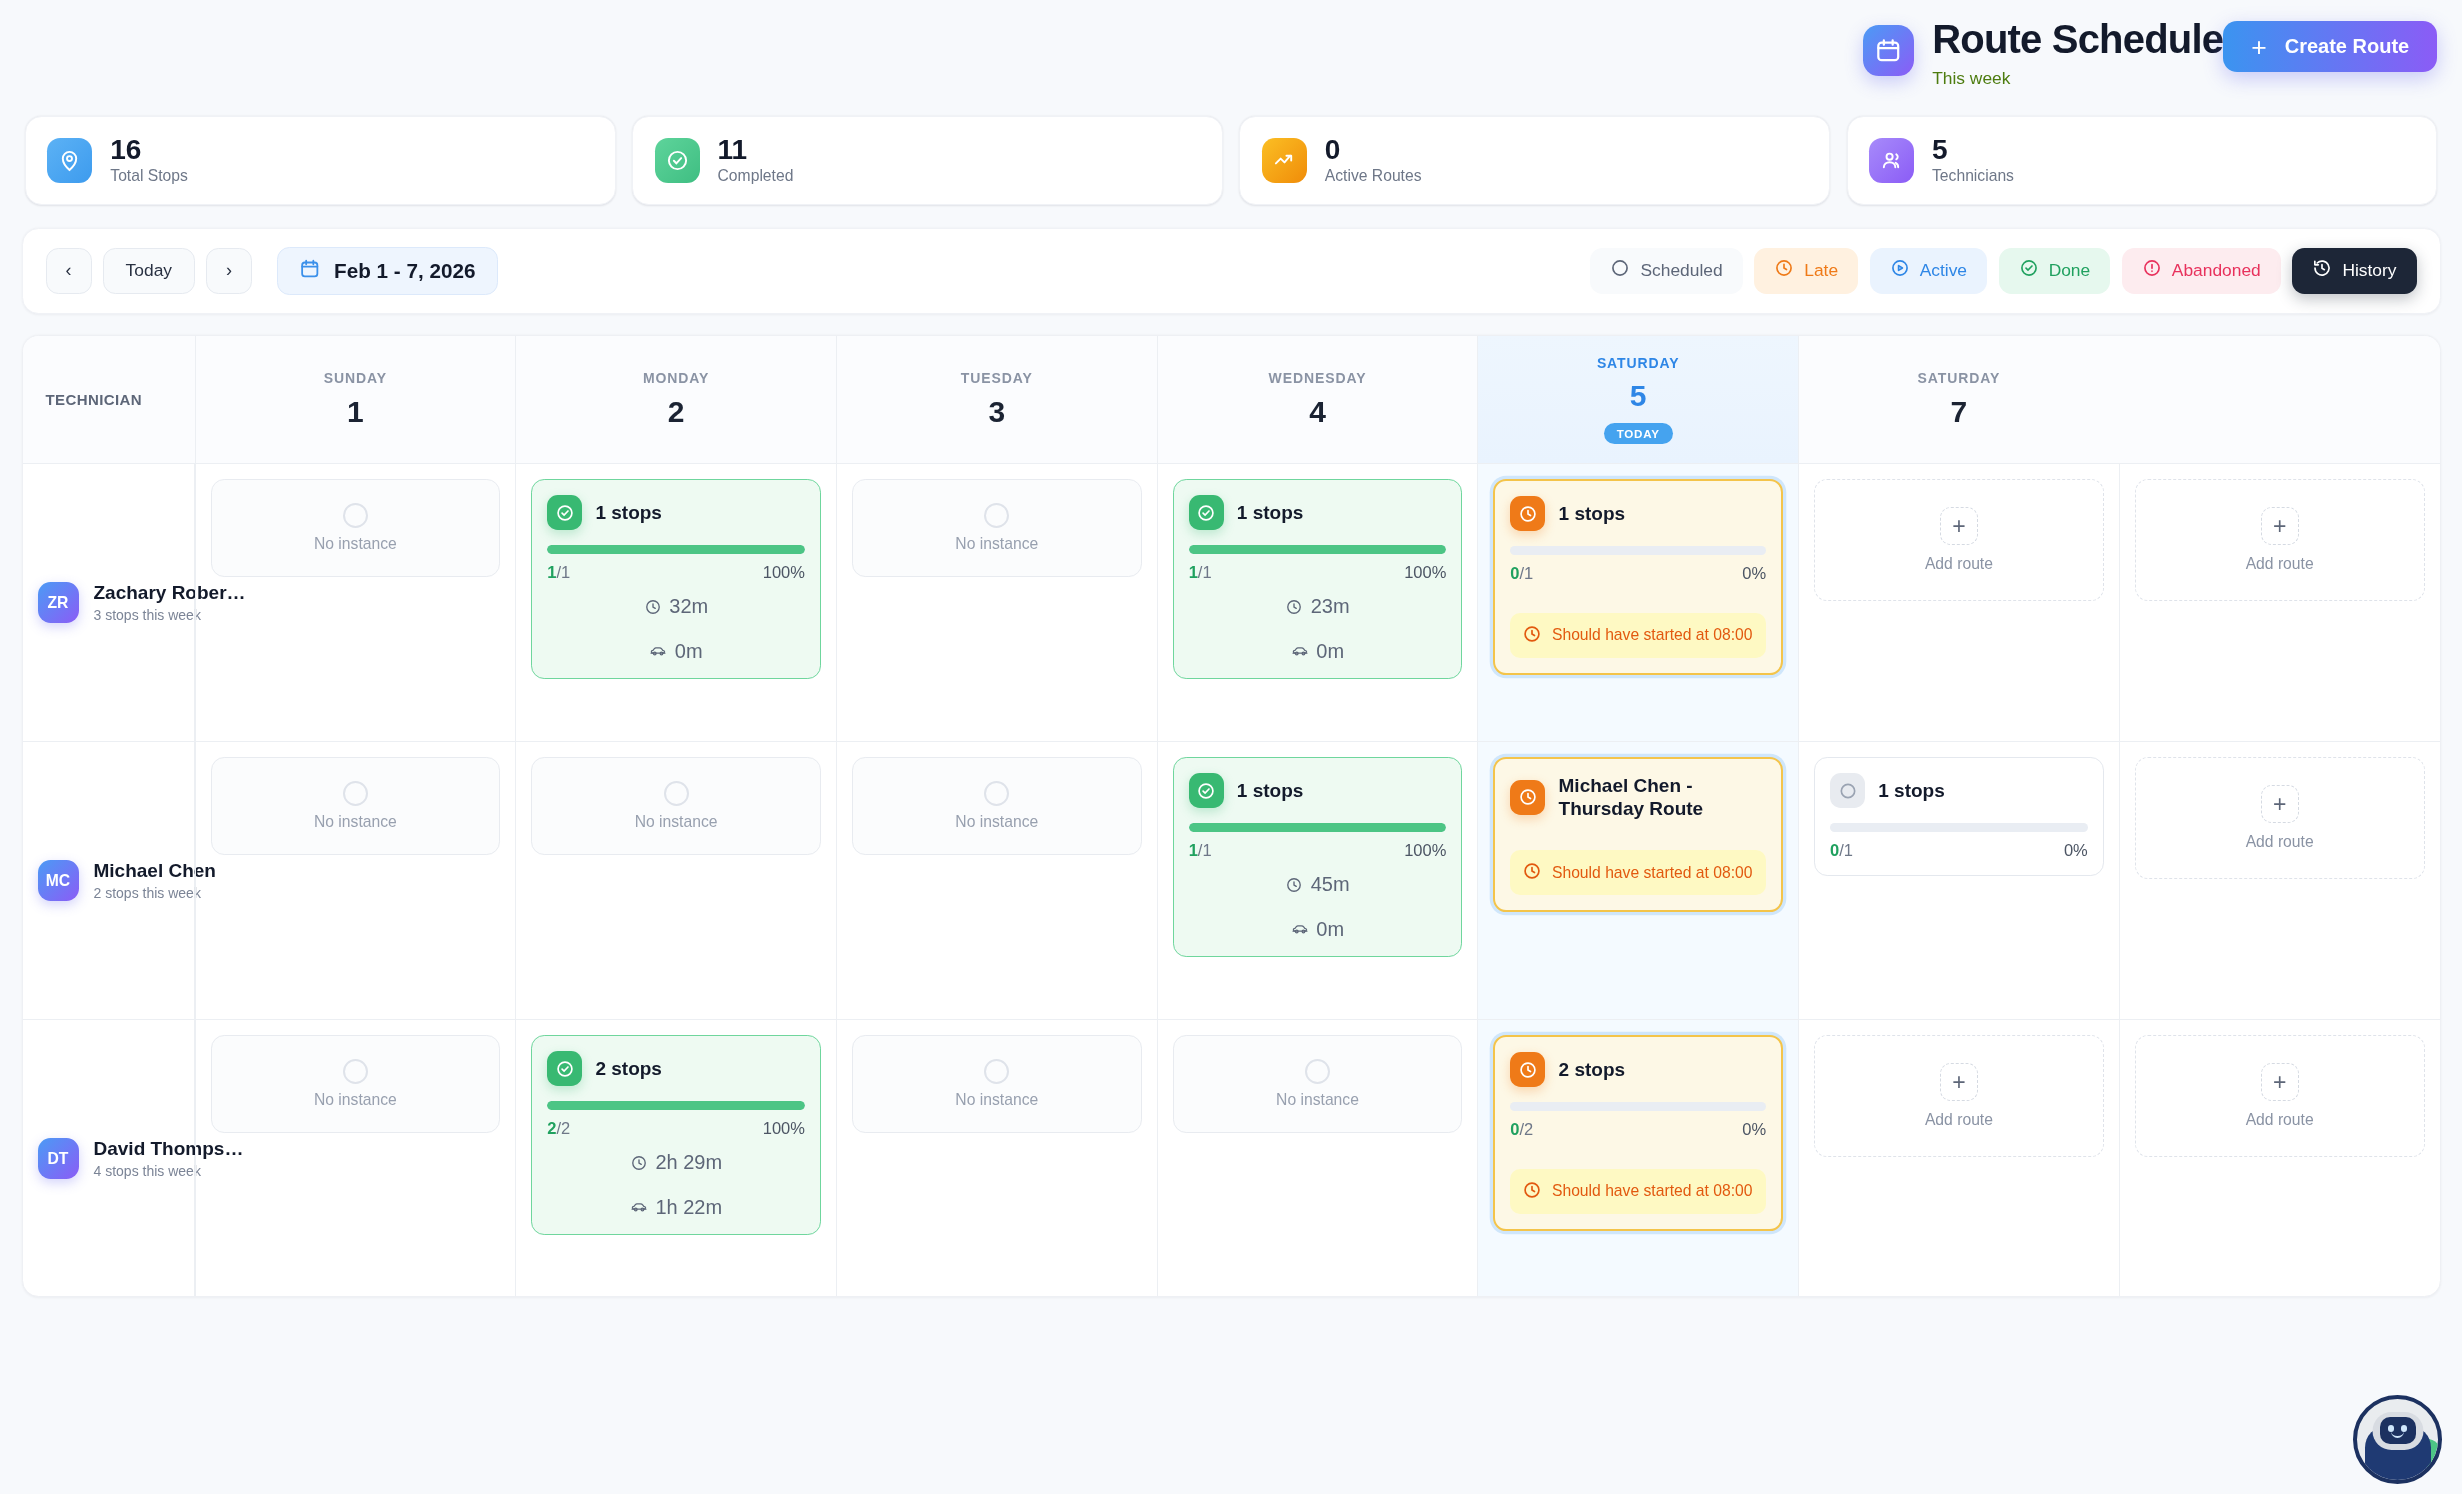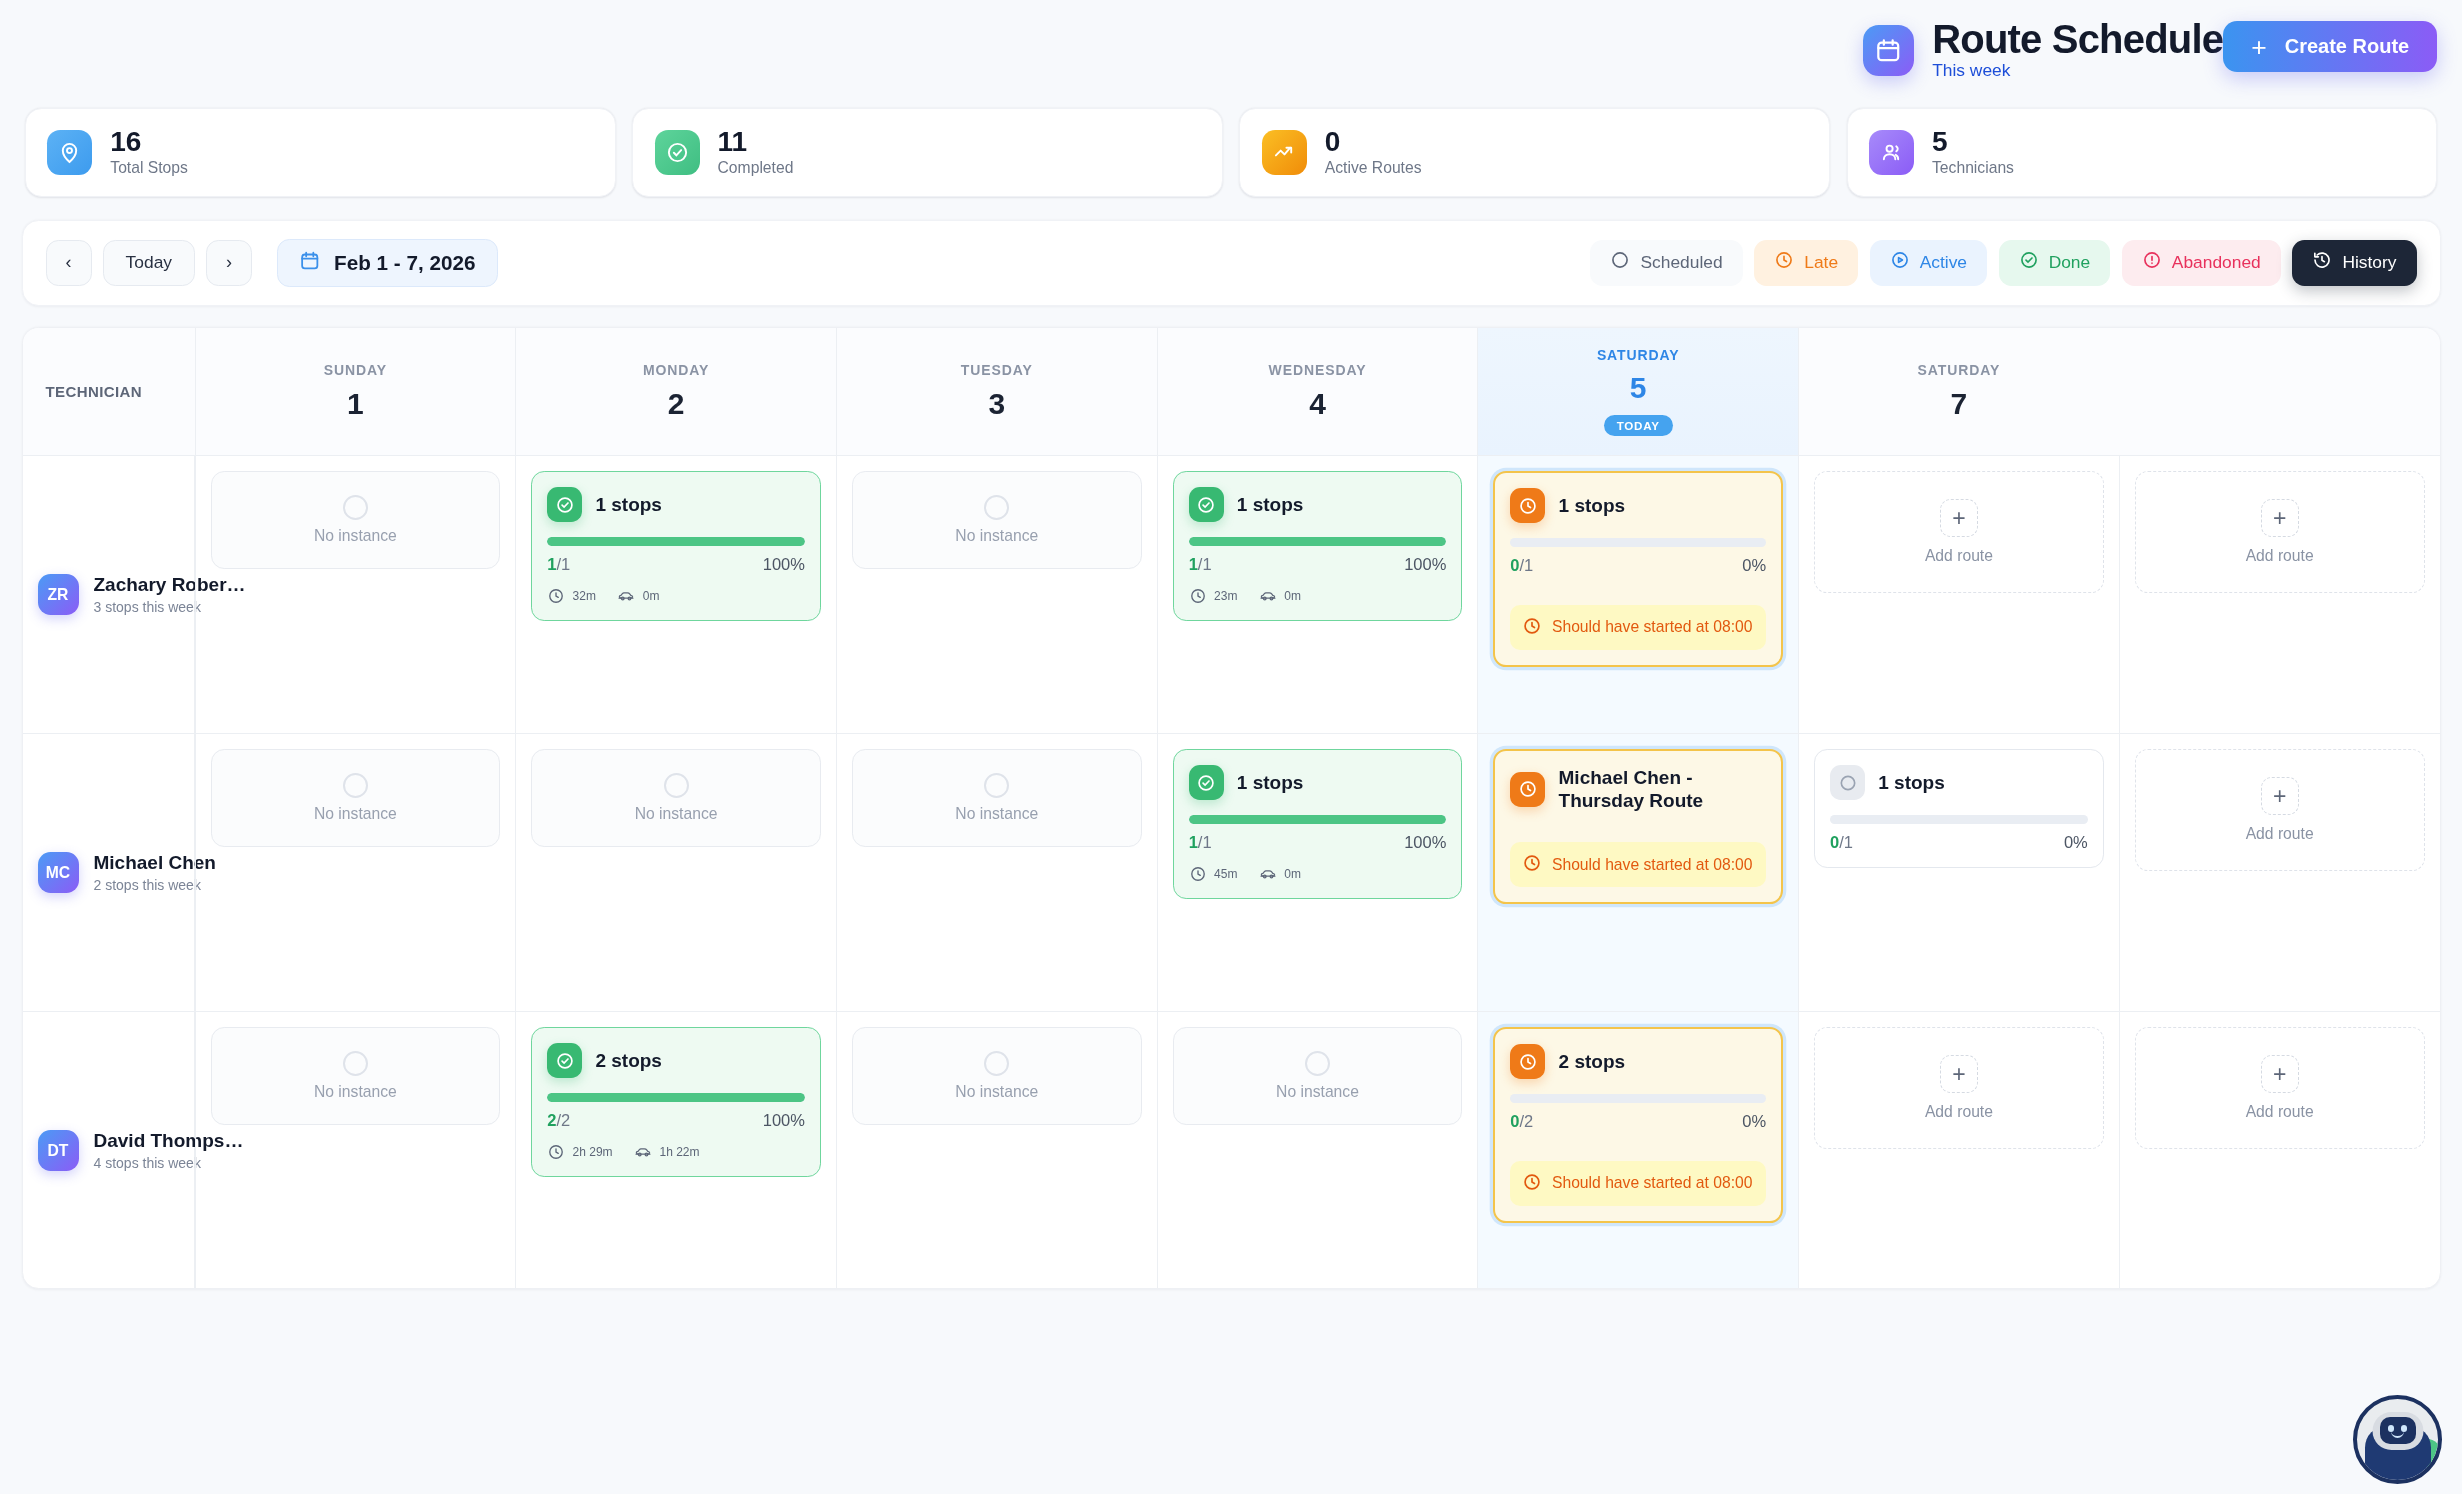--- a/index.html
+++ b/index.html
@@ -15,21 +15,21 @@
   .header { display: flex; align-items: flex-start; justify-content: flex-end; padding: 18px 3.3px 0 3.3px; }
   .header-left { display: flex; align-items: flex-start; gap: 18px; }
   .app-icon {
     width: 51px; height: 51px; border-radius: 15.7px; margin-top: 6.6px;
     background: linear-gradient(135deg, #4b9bf5 0%, #8b5cf6 100%);
     display: flex; align-items: center; justify-content: center;
     box-shadow: 0 6.6px 18px rgba(99,102,241,.30);
   }
   .app-icon svg { width: 26.5px; height: 26.5px; }
   .page-title { font-size: 40px; font-weight: 700; color: #131a2b; letter-spacing: -0.8px; line-height: 1.05; }
-  .page-sub { font-size: 17.4px; color: #1d4ed8; margin-top: 0; }
+  .page-sub { font-size: 17.4px; color: #4d7c0f; margin-top: 8px; }
   .create-btn {
     display: flex; align-items: center; gap: 18px;
     background: linear-gradient(90deg, #3b94f0 0%, #8b5cf6 100%);
     color: #fff; border: none; border-radius: 14px;
     padding: 0 28px; height: 51px; margin-top: 3.3px;
     font-size: 20px; font-weight: 600; cursor: pointer;
     box-shadow: 0 6.6px 20px rgba(99,102,241,.32);
     font-family: "Liberation Sans", sans-serif;
   }
   .create-btn .plus { font-size: 26.5px; font-weight: 400; line-height: 1; }
@@ -149,21 +149,21 @@
   .rc-ico.o { background: #ef7a18; box-shadow: 0 4.1px 10.8px rgba(239,122,24,.28); }
   .rc-ico.s { background: #e8ebf0; }
   .rc-title { font-size: 19px; font-weight: 700; color: #131a2b; line-height: 1.22; }
 
   .bar { height: 9px; border-radius: 5px; background: #e9edf3; margin-top: 15px; overflow: hidden; }
   .bar > i { display: block; height: 100%; border-radius: 5px; background: #4cc585; }
   .rc-nums { display: flex; justify-content: space-between; align-items: center; margin-top: 9px; font-size: 16.5px; }
   .rc-nums .frac .a { color: #20a15f; font-weight: 600; }
   .rc-nums .frac .b { color: #6e7788; }
   .rc-nums .pct { color: #4c5564; }
-  .rc-meta { display: flex; align-items: center; gap: 21.5px; margin-top: 13.2px; font-size: 12px; color: #5d6678; }
+  .rc-meta { display: flex; align-items: center; gap: 21.5px; margin-top: 13.2px; font-size: 20px; color: #5d6678; flex-direction: column; }
   .rc-meta span { display: flex; align-items: center; gap: 7.4px; }
   .rc-meta svg { width: 18px; height: 18px; }
 
   .alert {
     margin-top: 30px; background: #fef9c3; border-radius: 10px;
     display: flex; align-items: center; gap: 10px; padding: 10.8px 11.6px;
   }
   .alert svg { width: 20px; height: 20px; flex: 0 0 auto; }
   .alert .t { font-size: 15.7px; color: #e2590f; line-height: 1.28; }
 

